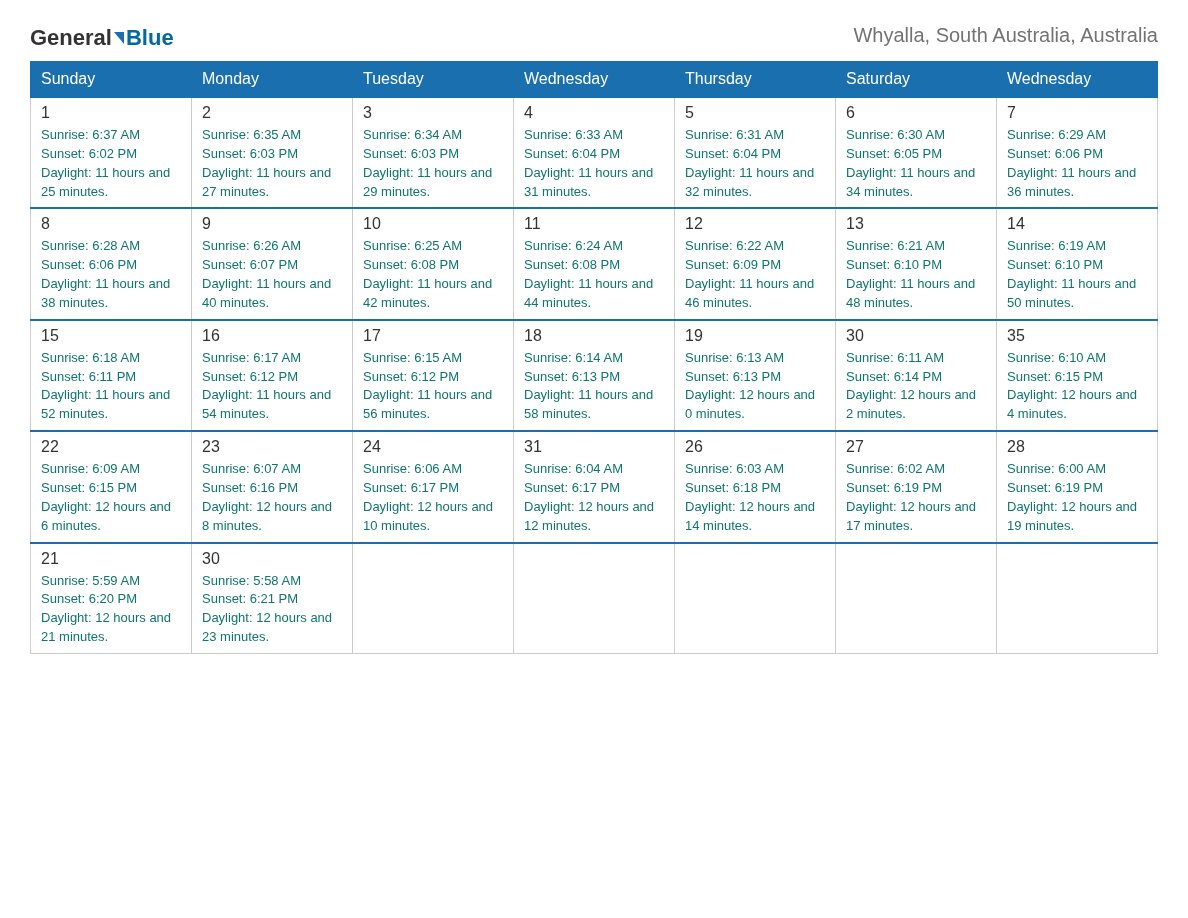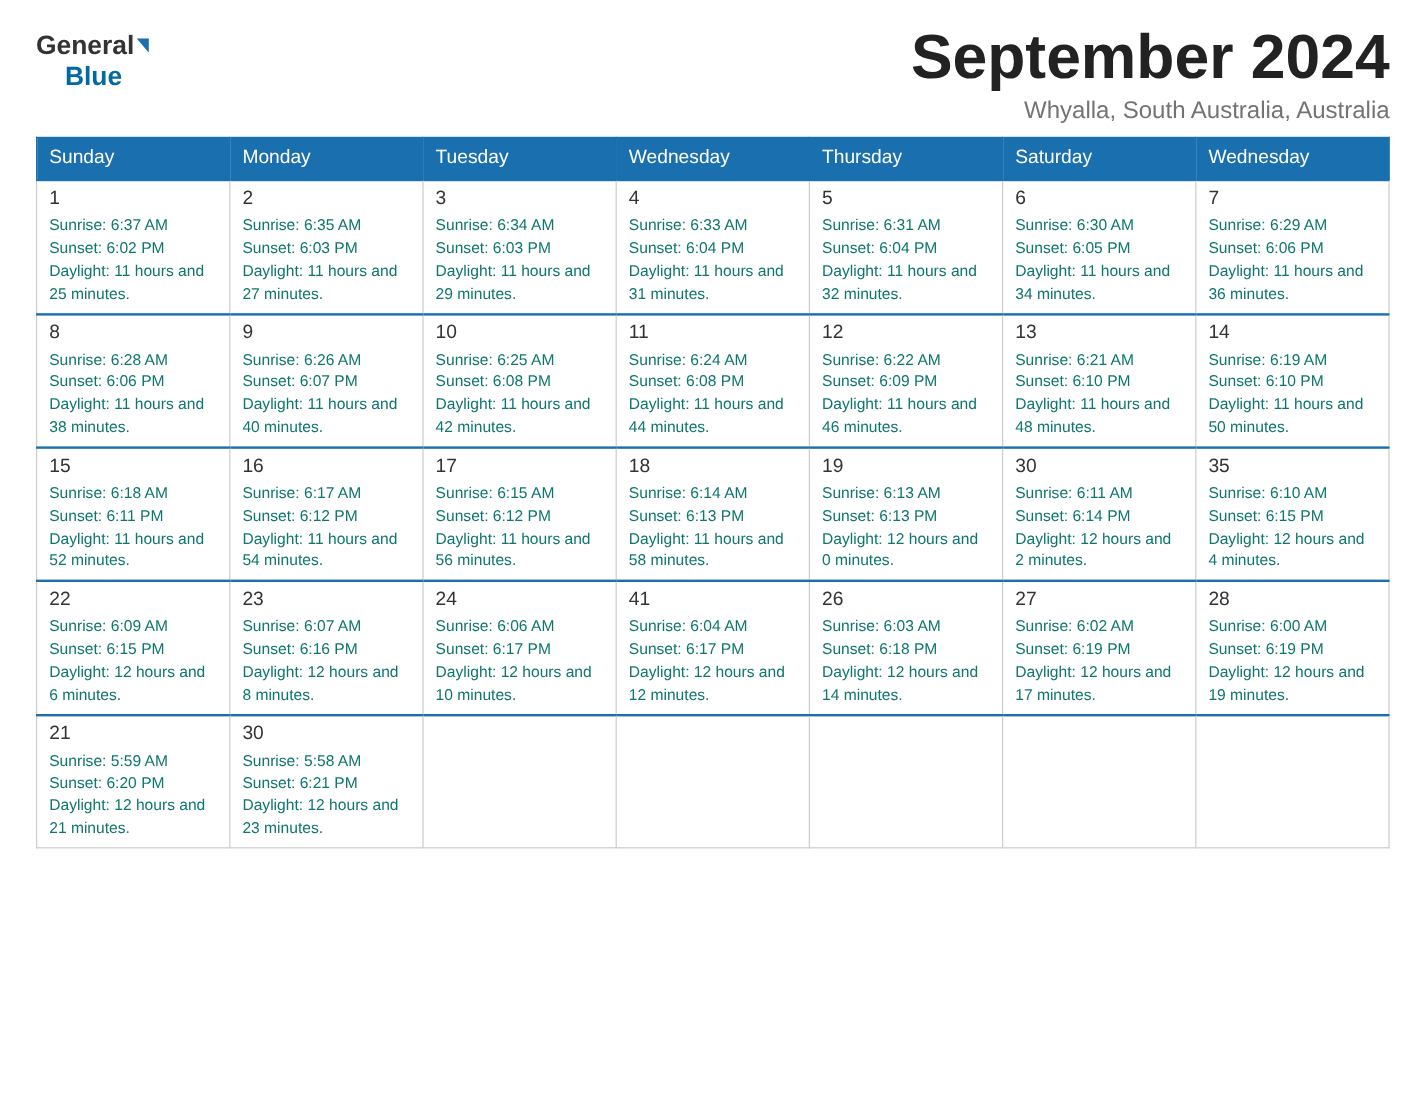--- a/index.html
+++ b/index.html
@@ -13,21 +13,21 @@
 
     
     .header {
       display: flex;
       justify-content: space-between;
       align-items: flex-start;
       margin-bottom: 10px;
     }
     .logo {
       display: flex;
-      flex-direction: column;
+      flex-direction: row;
       align-items: center;
       margin-top: 5px;
     }
     .logo-text {
       display: flex;
       align-items: center;
       font-size: 22px;
       font-weight: bold;
       color: #333;
     }
@@ -115,21 +115,20 @@
   <div class="logo">
     <div class="logo-text">
       <span class="logo-general">General</span>
       <span class="logo-arrow"></span>
     </div>
     <div>
       <span class="logo-blue">Blue</span>
     </div>
   </div>
   <div class="title-block">
-    <div class="month-title">September 2024</div>
     <div class="subtitle">Whyalla, South Australia, Australia</div>
   </div>
 </div>
 
 <table class="calendar">
   <thead>
     <tr>
     <th>Sunday</th>
         <th>Monday</th>
         <th>Tuesday</th>
@@ -237,21 +236,21 @@
         </td>
         <td>
           <span class="day-num">23</span>
           <div class="day-info">Sunrise: 6:07 AM<br>Sunset: 6:16 PM<br>Daylight: 12 hours and 8 minutes.</div>
         </td>
         <td>
           <span class="day-num">24</span>
           <div class="day-info">Sunrise: 6:06 AM<br>Sunset: 6:17 PM<br>Daylight: 12 hours and 10 minutes.</div>
         </td>
         <td>
-          <span class="day-num">41</span>
+          <span class="day-num">31</span>
           <div class="day-info">Sunrise: 6:04 AM<br>Sunset: 6:17 PM<br>Daylight: 12 hours and 12 minutes.</div>
         </td>
         <td>
           <span class="day-num">26</span>
           <div class="day-info">Sunrise: 6:03 AM<br>Sunset: 6:18 PM<br>Daylight: 12 hours and 14 minutes.</div>
         </td>
         <td>
           <span class="day-num">27</span>
           <div class="day-info">Sunrise: 6:02 AM<br>Sunset: 6:19 PM<br>Daylight: 12 hours and 17 minutes.</div>
         </td>

